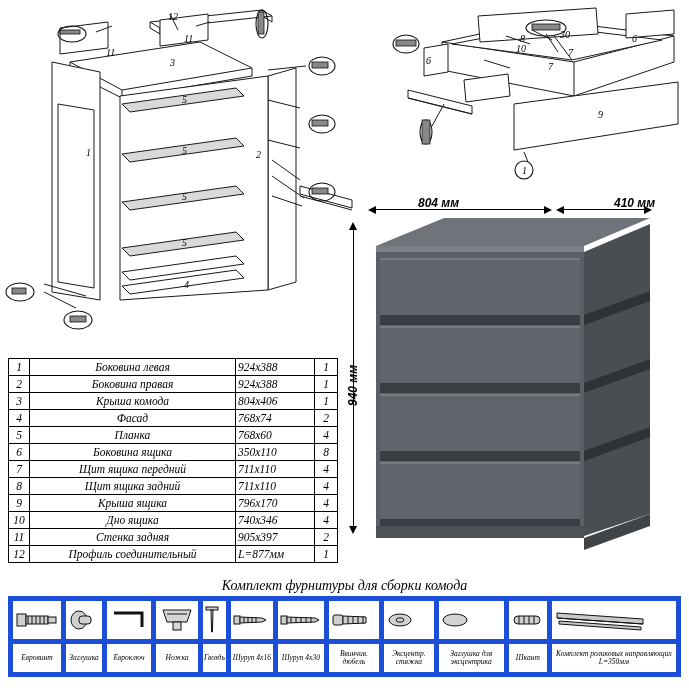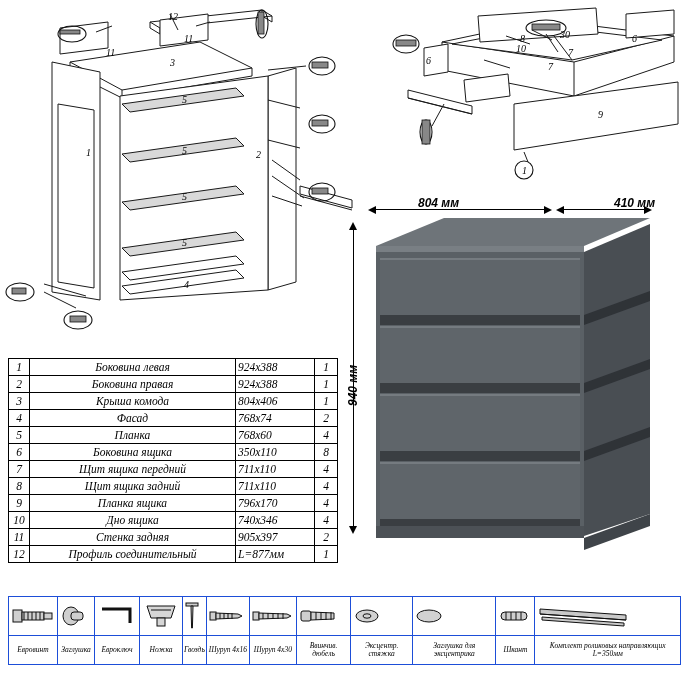--- a/index.html
+++ b/index.html
@@ -13,21 +13,21 @@
   .parts{position:absolute;left:8px;top:358px;width:330px;font-size:11.5px;}
   .parts td{border:1px solid #000;padding:1px 2px;height:14px;line-height:13px;}
   .parts .c-no{width:16px;text-align:center;}
   .parts .c-name{text-align:center;}
   .parts .c-dim{width:74px;text-align:left;}
   .parts .c-qty{width:18px;text-align:center;}
 
   
   .hw-title{position:absolute;left:0;top:578px;width:689px;text-align:center;font-size:14px;font-family:"Liberation Serif",serif;}
   .hw{position:absolute;left:8px;top:596px;width:673px;font-size:8px;}
-  .hw td{border:1px solid #1d4ed8;text-align:center;vertical-align:middle;}
+  .hw td{border:5px solid #1d4ed8;text-align:center;vertical-align:middle;}
   .hw .r-ico{height:36px;}
   .hw .r-name{height:26px;font-size:7.5px;line-height:8.5px;padding:1px;}
   .hw .r-qty{height:20px;font-size:14px;font-weight:bold;}
 
   
   .dimline{position:absolute;background:#000;}
   .arrowL,.arrowR,.arrowU,.arrowD{position:absolute;width:0;height:0;}
   .arrowL{border-top:4px solid transparent;border-bottom:4px solid transparent;border-right:8px solid #000;}
   .arrowR{border-top:4px solid transparent;border-bottom:4px solid transparent;border-left:8px solid #000;}
   .arrowU{border-left:4px solid transparent;border-right:4px solid transparent;border-bottom:8px solid #000;}
@@ -268,21 +268,21 @@
         <td class="c-qty">4</td>
       </tr>
       <tr>
         <td class="c-no">8</td>
         <td class="c-name">Щит ящика задний</td>
         <td class="c-dim">711х110</td>
         <td class="c-qty">4</td>
       </tr>
       <tr>
         <td class="c-no">9</td>
-        <td class="c-name">Планка ящика</td>
+        <td class="c-name">Крыша ящика</td>
         <td class="c-dim">796х170</td>
         <td class="c-qty">4</td>
       </tr>
       <tr>
         <td class="c-no">10</td>
         <td class="c-name">Дно ящика</td>
         <td class="c-dim">740х346</td>
         <td class="c-qty">4</td>
       </tr>
       <tr>
@@ -293,20 +293,21 @@
       </tr>
       <tr>
         <td class="c-no">12</td>
         <td class="c-name">Профиль соединительный</td>
         <td class="c-dim">L=877мм</td>
         <td class="c-qty">1</td>
       </tr>
     </tbody>
   </table>
 
+  <div class="hw-title">Комплект фурнитуры для сборки комода</div>
 
   <table class="hw">
     <tbody>
       <tr>
         <td class="r-ico">
           <svg width="46" height="30" viewBox="0 0 46 30">
               <g stroke="#111" fill="#cfcfcf" stroke-width="1">
             <rect x="3" y="9" width="9" height="12"></rect>
                 <rect x="12" y="11" width="22" height="8"></rect>
             <path d="M14 11 l0 8 M18 11 l0 8 M22 11 l0 8 M26 11 l0 8 M30 11 l0 8"></path>

